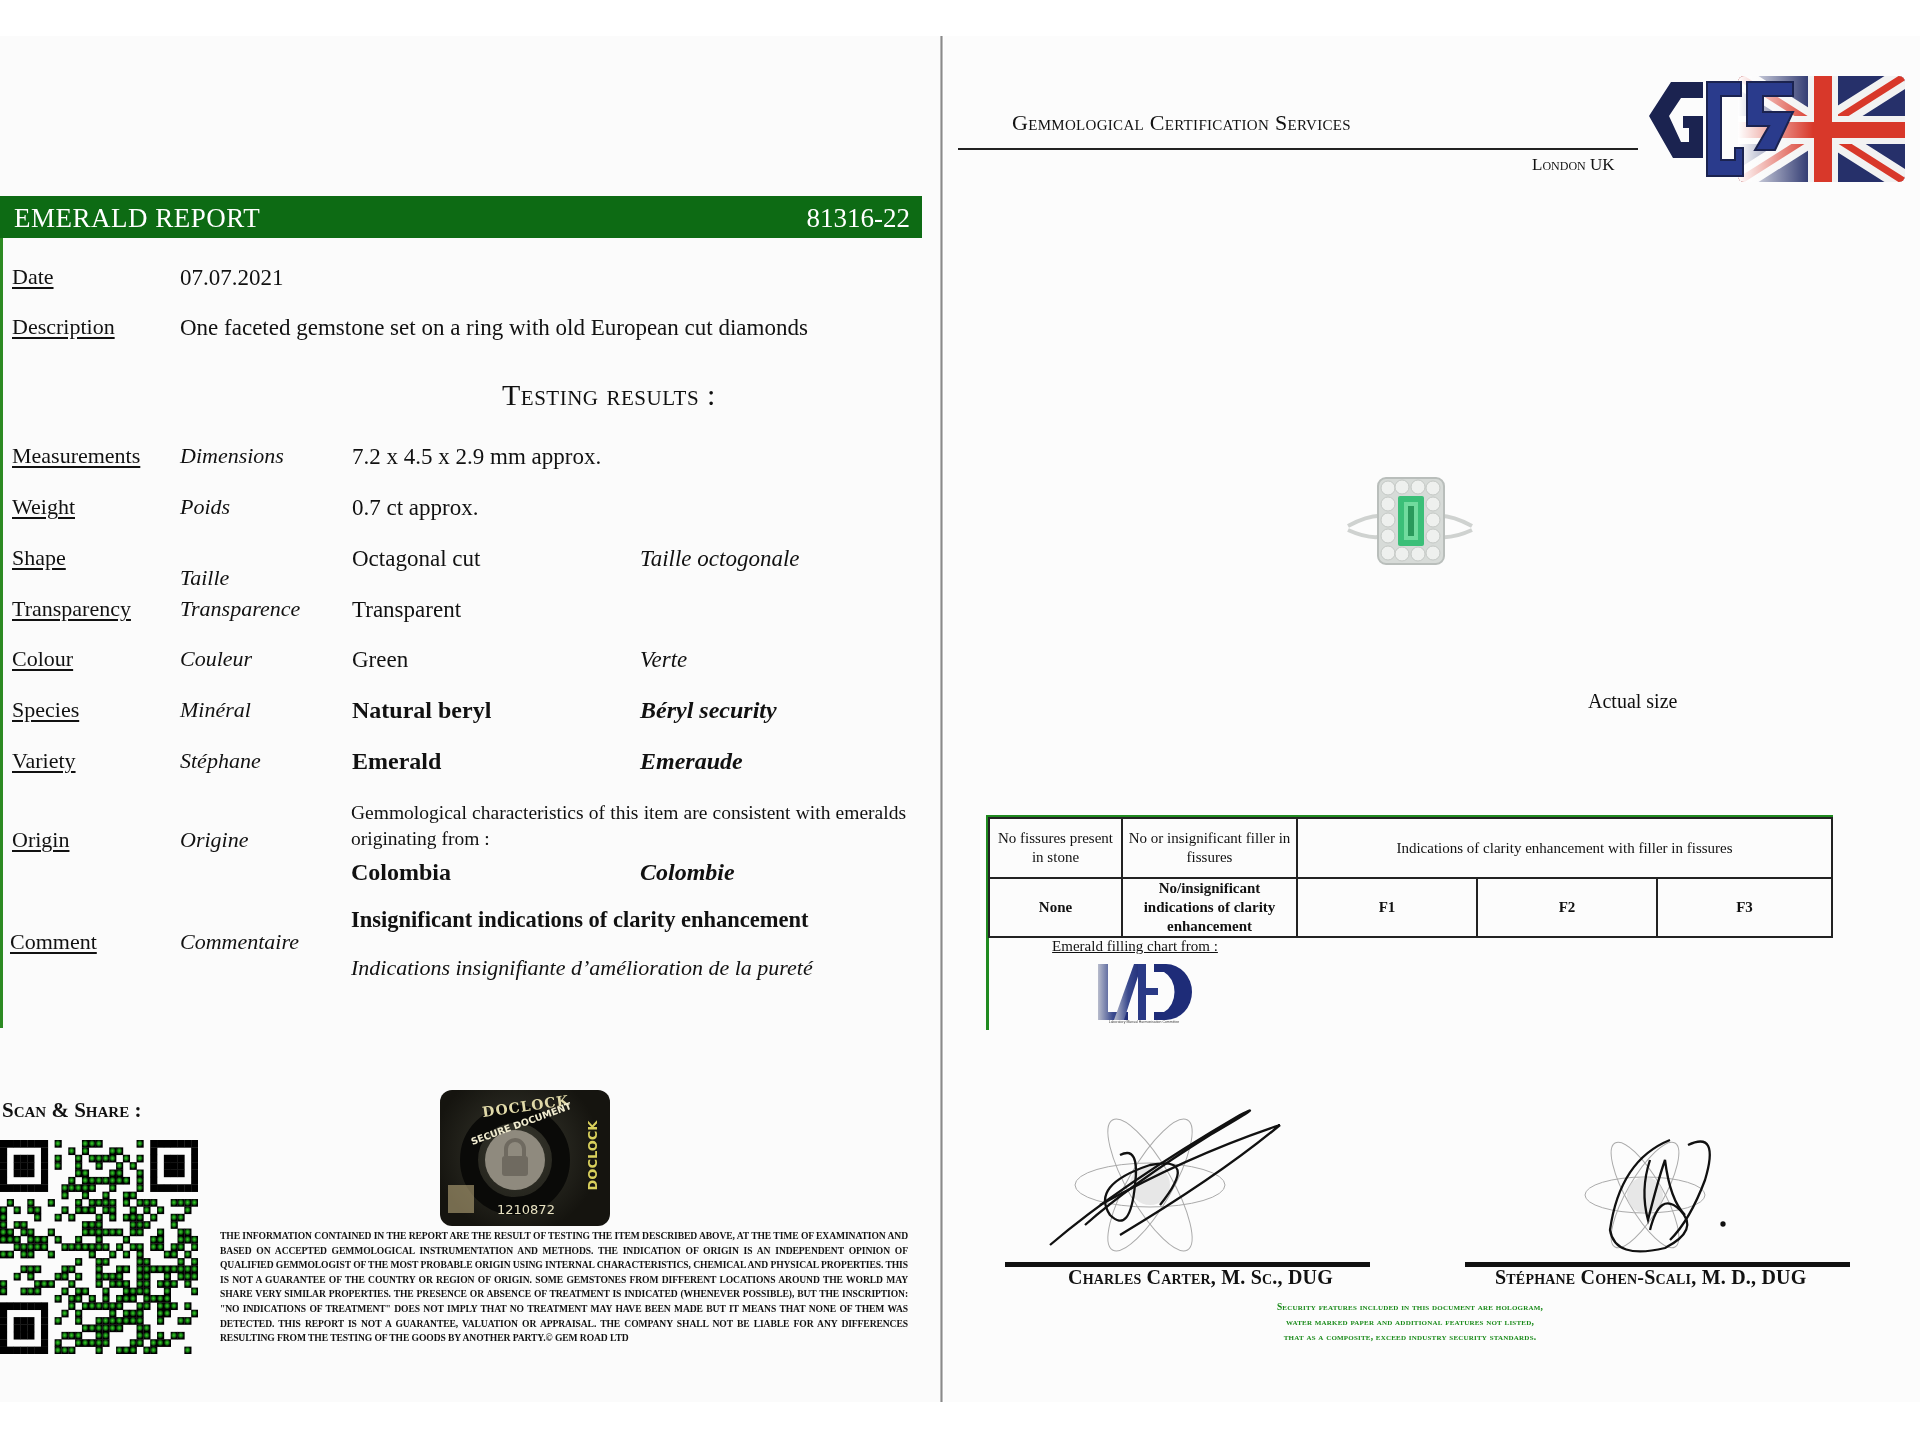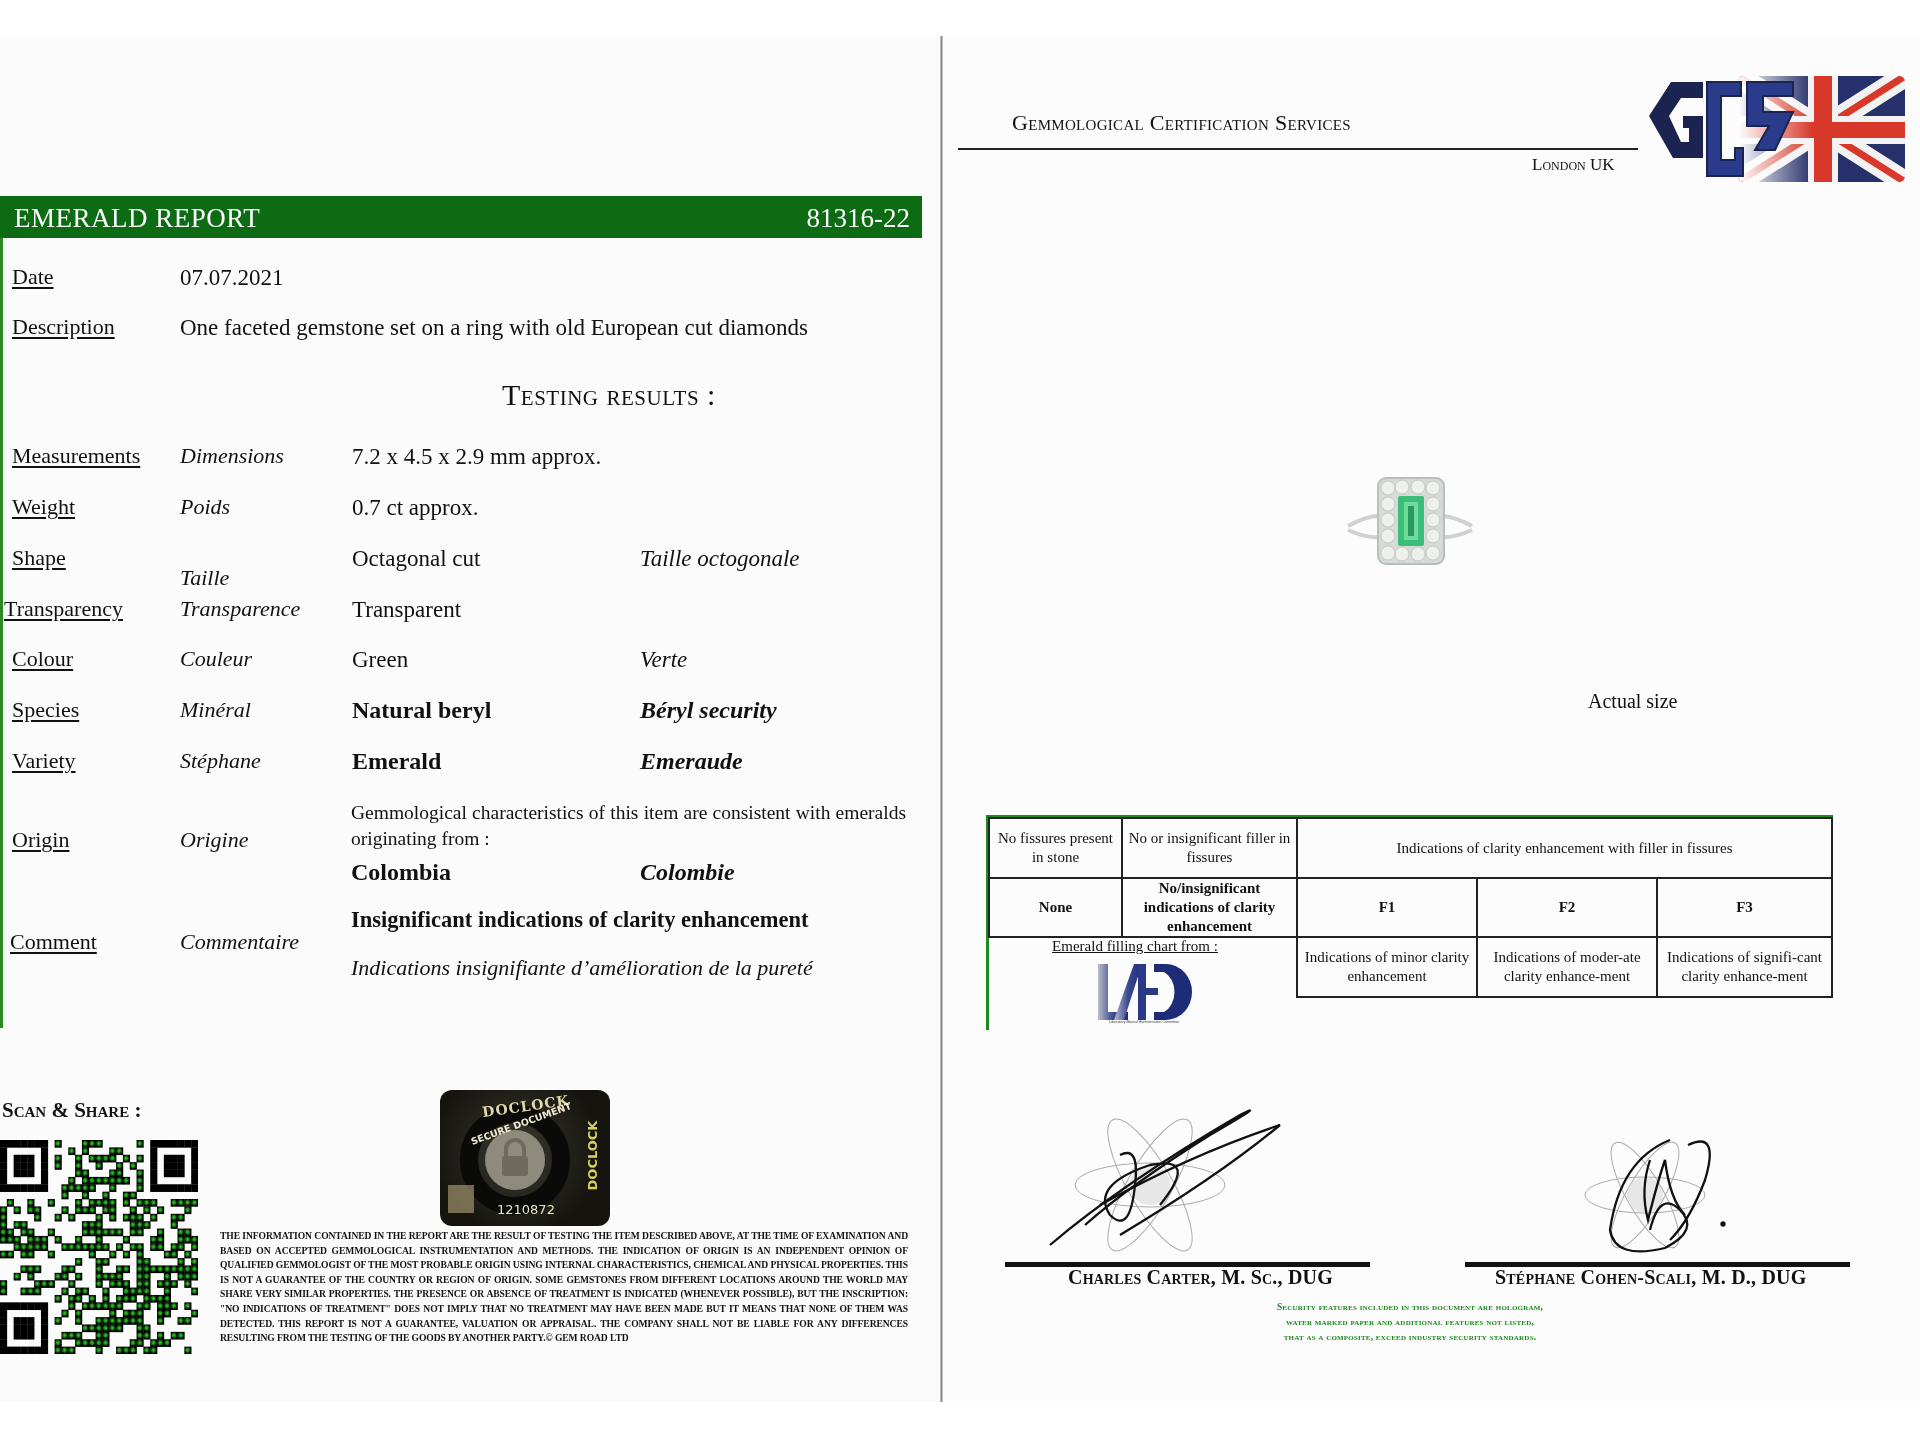--- a/index.html
+++ b/index.html
@@ -90,21 +90,21 @@
     <span class="abs fr" style="left:180px;top:494px;">Poids</span>
     <span class="abs val" style="left:352px;top:495px;">0.7 ct approx.</span>
   </div>
   <div>
     <span class="abs lbl" style="left:12px;top:545px;">Shape</span>
     <span class="abs fr" style="left:180px;top:565px;">Taille</span>
     <span class="abs val" style="left:352px;top:546px;">Octagonal cut</span>
     <span class="abs val-i" style="left:640px;top:546px;">Taille octogonale</span>
   </div>
   <div>
-    <span class="abs lbl" style="left:4px;top:596px;">Transparency</span>
+    <span class="abs lbl" style="left:12px;top:596px;">Transparency</span>
     <span class="abs fr" style="left:180px;top:596px;">Transparence</span>
     <span class="abs val" style="left:352px;top:597px;">Transparent</span>
   </div>
   <div>
     <span class="abs lbl" style="left:12px;top:646px;">Colour</span>
     <span class="abs fr" style="left:180px;top:646px;">Couleur</span>
     <span class="abs val" style="left:352px;top:647px;">Green</span>
     <span class="abs val-i" style="left:640px;top:647px;">Verte</span>
   </div>
   <div>
@@ -651,26 +651,20 @@
     <td style="width:165px;">No or insignificant filler in fissures</td>
     <td colspan="3">Indications of clarity enhancement with filler in fissures</td>
   </tr>
   <tr class="r2">
     <td style="font-weight:bold;">None</td>
     <td style="font-weight:bold;">No/insignificant indications of clarity enhancement</td>
     <td style="font-weight:bold;width:170px;">F1</td>
     <td style="font-weight:bold;width:170px;">F2</td>
     <td style="font-weight:bold;">F3</td>
   </tr>
-  <tr class="r3">
-    <td colspan="2" class="nob" style="border-top:2px solid #222;"></td>
-    <td>Indications of minor clarity enhancement</td>
-    <td>Indications of moder-ate clarity enhance-ment</td>
-    <td>Indications of signifi-cant clarity enhance-ment</td>
-  </tr>
 </tbody>
   </table>
 <span class="abs emerald-chart">Emerald filling chart from :</span>
 <div class="abs lmhc">
   <svg width="100" height="62" viewBox="0 0 100 62">
     <defs>
       <linearGradient id="lmg" x1="0" x2="1">
           <stop offset="0" stop-color="#b8bccc"></stop>
           <stop offset="0.5" stop-color="#3a4a8e"></stop>
           <stop offset="1" stop-color="#1e2c78"></stop>

